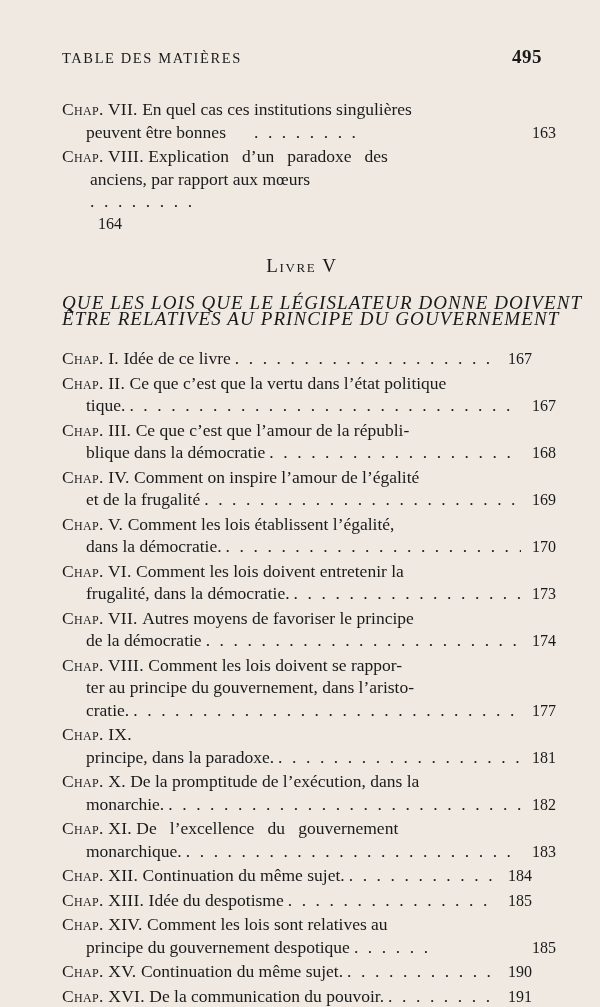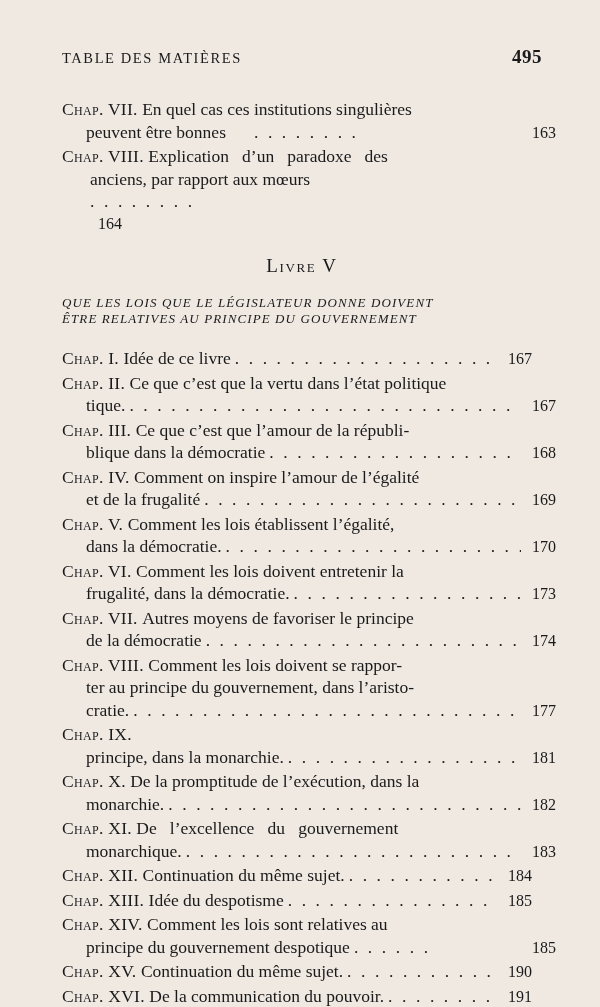--- a/index.html
+++ b/index.html
@@ -94,25 +94,25 @@
     margin-bottom: 20px;
     text-align: center;
   }
   .livre-title {
     font-size: 19px;
     font-variant: small-caps;
     letter-spacing: 1.6px;
     margin-bottom: 18px;
   }
   .livre-sub {
-    font-size: 13px;
+    font-size: 19px;
     font-style: italic;
     letter-spacing: 1.1px;
     line-height: 16px;
-    text-align: left;
+    text-align: center;
   }
   .livre-sub .sub-line {
     display: block;
     white-space: pre;
   }
 </style>
 </head>
 <body>
 
 <div class="page">
@@ -276,21 +276,21 @@
       </div>
     </div>
 
     <div class="entry">
       <div class="entry-line">
         <span class="entry-text chap-label">Chap. IX.</span>
         <span class="entry-text">&nbsp;</span>
         <span class="spacer"></span>
       </div>
       <div class="entry-line" style="padding-left:24px;">
-        <span class="entry-text">principe, dans la monarchie.</span>
+        <span class="entry-text">principe, dans la paradoxe.</span>
         <span class="leaders">. . . . . . . . . . . . . . . . . . . . . . .</span>
         <span class="page-num">181</span>
       </div>
     </div>
 
     <div class="entry">
       <div class="entry-line">
         <span class="entry-text chap-label">Chap. X.</span>
         <span class="entry-text">&nbsp;</span>
         <span class="entry-text">De la promptitude de l’exécution, dans la</span>

